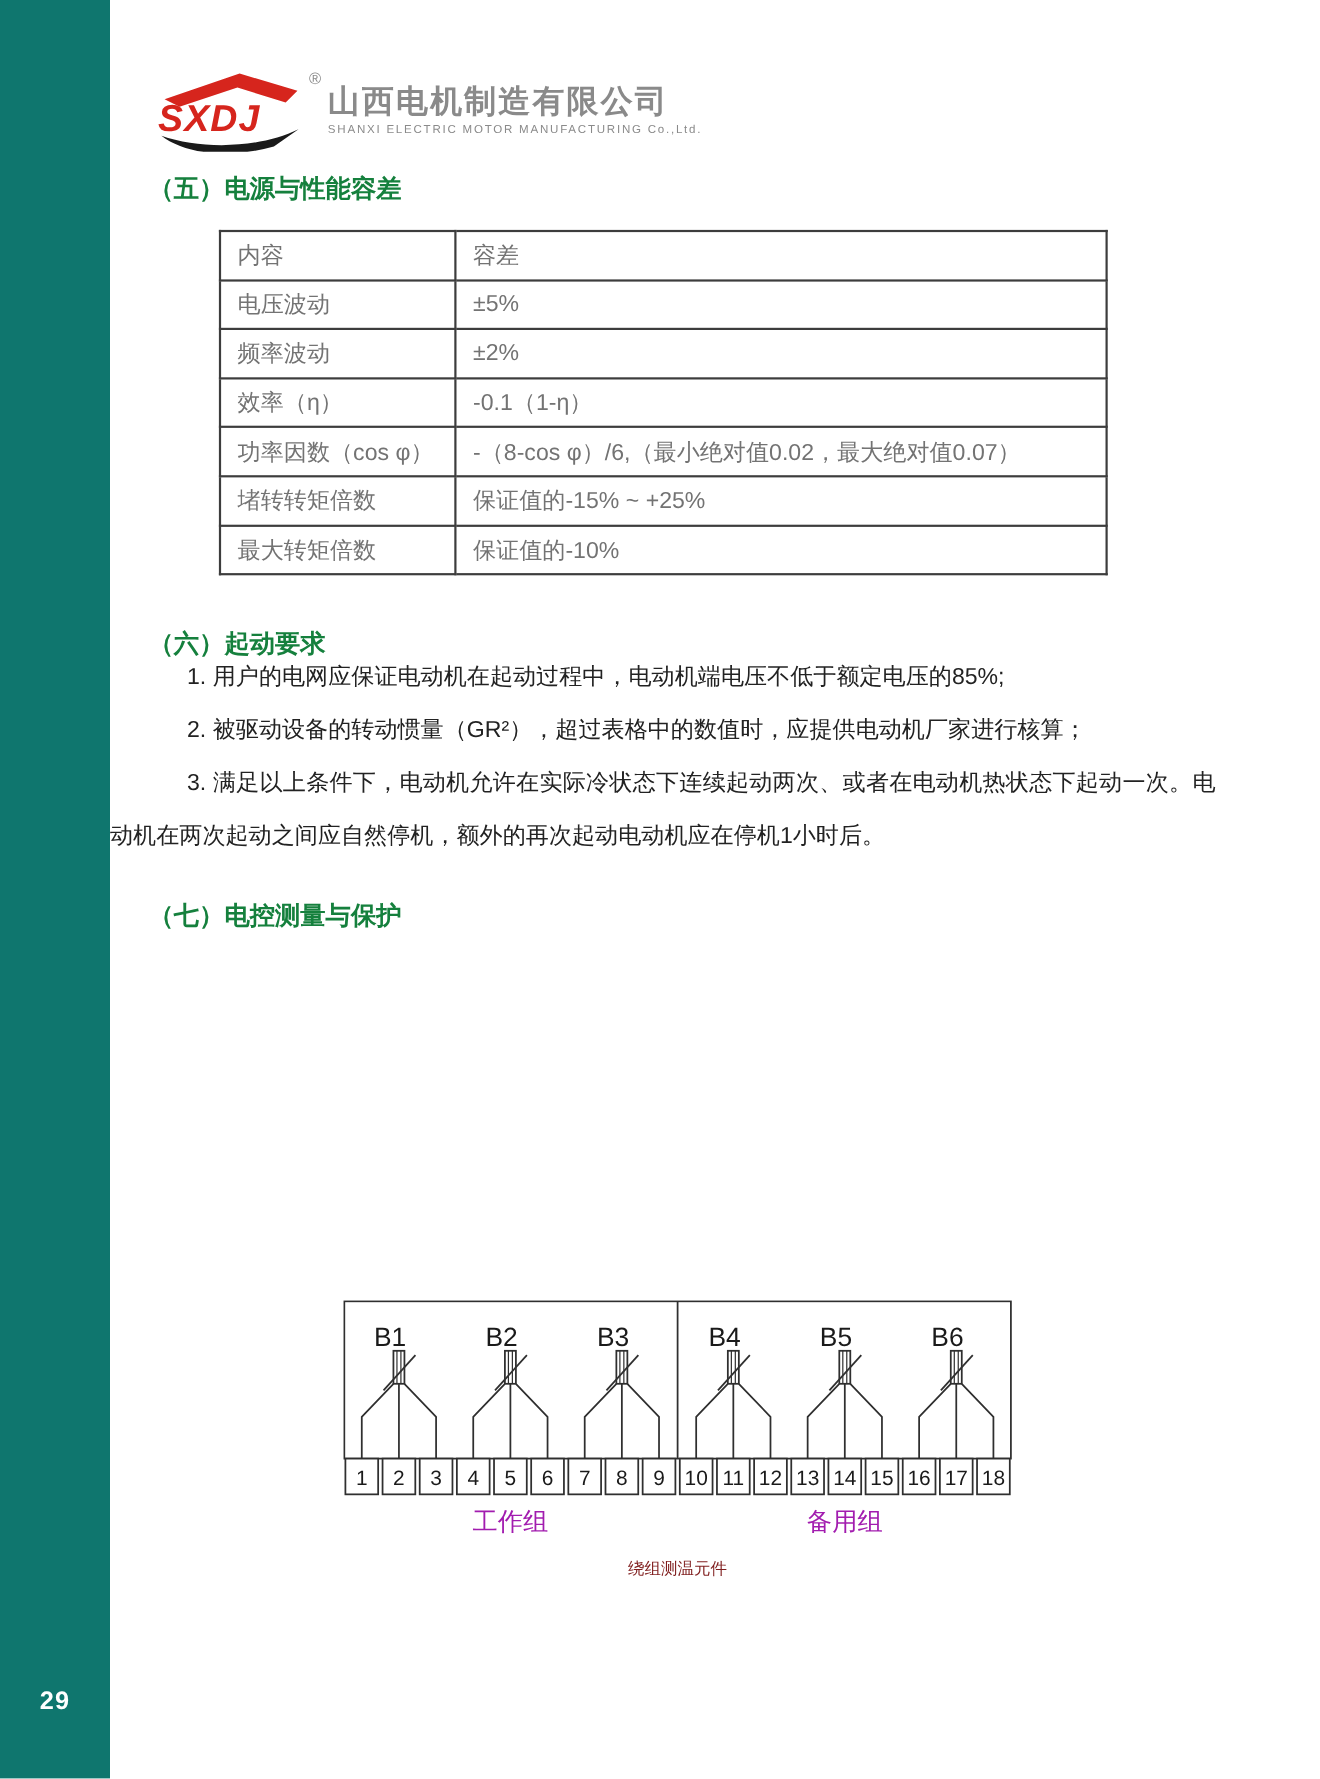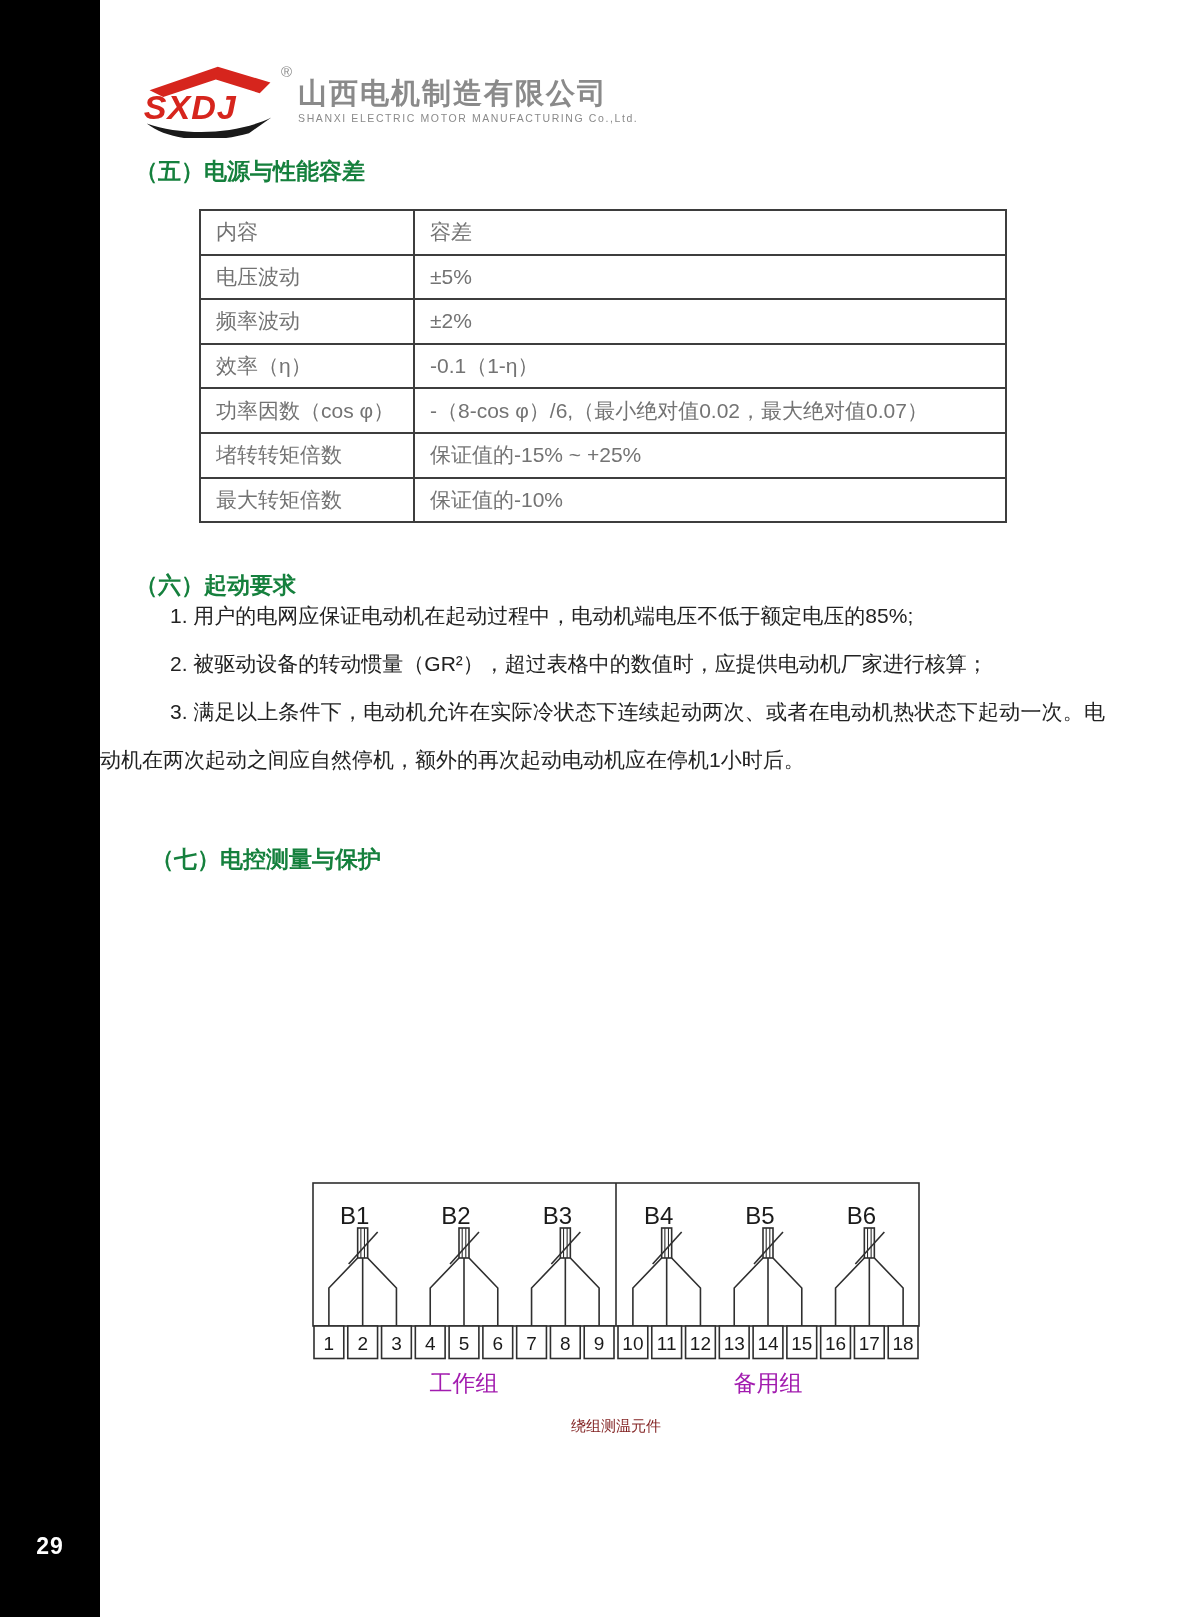--- a/index.html
+++ b/index.html
@@ -1,35 +1,35 @@
 <!DOCTYPE html>
 <html><head>
 <meta charset="utf-8">
 <style>
   html,body{margin:0;padding:0;background:#ffffff;}
   .page{
     position:relative;width:1200px;height:1617px;background:#ffffff;overflow:hidden;
     font-family:"Liberation Sans",sans-serif;color:#1f1f1f;
   }
   
-  .sidebar{position:absolute;left:0;top:0;width:100px;height:1617px;background:#000000;}
+  .sidebar{position:absolute;left:0;top:0;width:100px;height:1617px;background:#0f766e;}
   .page-num{position:absolute;left:0;top:1533px;width:100px;text-align:center;
     color:#ffffff;font-size:23px;font-weight:bold;letter-spacing:1px;}
   
   .logo-row{position:absolute;left:141px;top:62px;display:flex;align-items:flex-start;}
   .logo-mark{width:138px;height:76px;flex:0 0 auto;}
   .reg{font-size:15px;color:#8c8c8c;margin:2px 6px 0 2px;line-height:1;}
   .logo-text{margin-top:16px;}
   .logo-cn{font-size:29px;color:#8a8a8a;font-weight:600;letter-spacing:2px;line-height:1.05;white-space:nowrap;}
   .logo-en{font-size:10.5px;color:#8a8a8a;letter-spacing:1.6px;margin-top:4px;white-space:nowrap;}
   
   .sec-heading{position:absolute;left:135px;margin:0;font-size:23px;font-weight:bold;color:#15803d;white-space:nowrap;}
   #h5{top:156px;}
   #h6{top:570px;}
-  #h7{top:844px;margin-left:16px;}
+  #h7{top:817px;}
   
   .tol-table{position:absolute;left:199px;top:209px;width:806px;border-collapse:collapse;table-layout:fixed;}
   .tol-table td{border:2px solid #3d3d3d;height:42.6px;padding:0 8px 0 15px;
     font-size:21px;color:#737373;vertical-align:middle;white-space:nowrap;overflow:hidden;}
   .tol-table col.c1{width:214px;}
   .tol-table col.c2{width:592px;}
   
   .paras{position:absolute;left:100px;width:1005px;font-size:21px;line-height:48px;color:#222222;}
   #p6{top:592px;}
   #p7{top:878px;}

